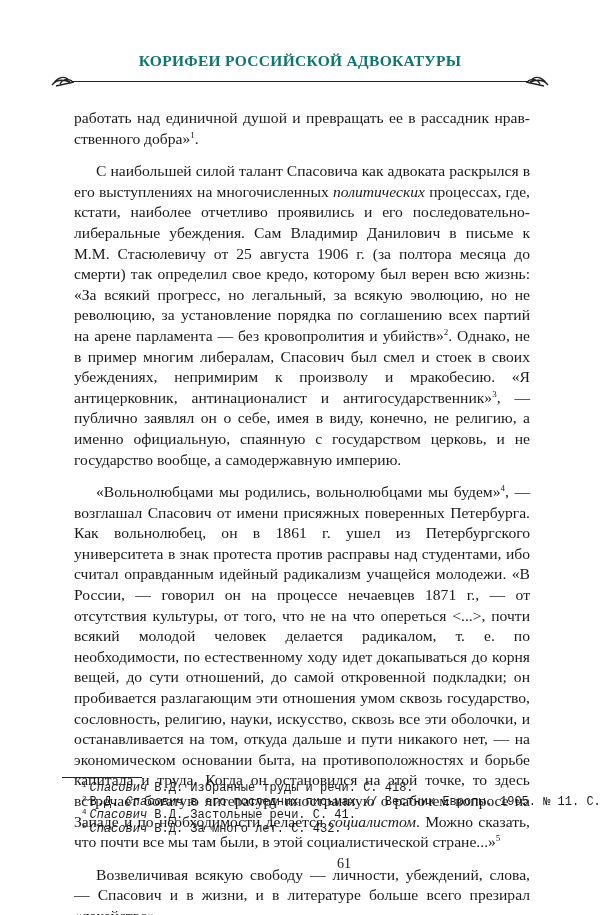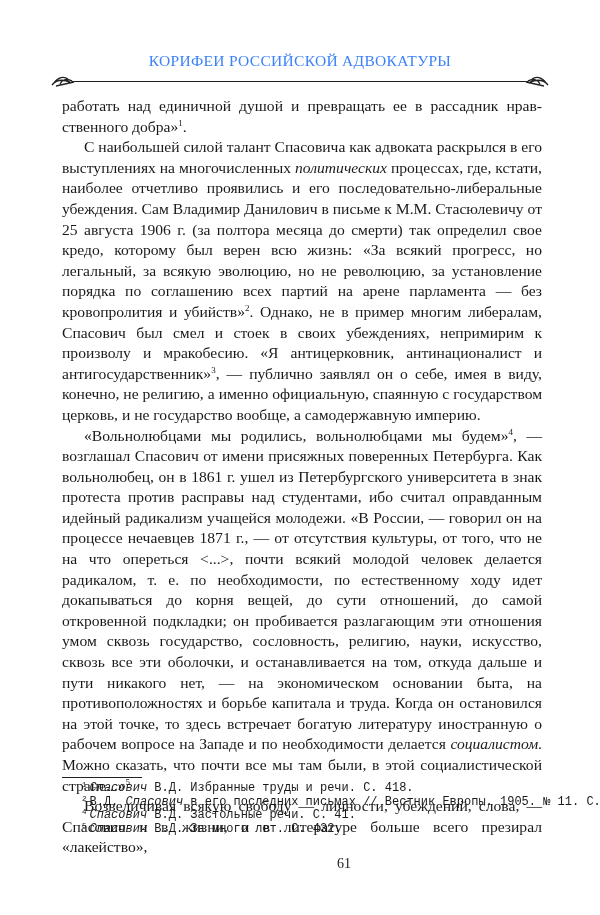--- a/index.html
+++ b/index.html
@@ -15,23 +15,23 @@
       font-family: "Liberation Serif", "DejaVu Serif", serif;
       color: #1a1a1a;
     }
     .running-head {
       position: absolute;
       top: 52px;
       left: 0;
       width: 600px;
       text-align: center;
       font-size: 15.5px;
-      font-weight: normal;
+      font-weight: bold;
       letter-spacing: 0.3px;
-      color: #3b82f6;
+      color: #0f766e;
     }
     .head-rule {
       position: absolute;
       top: 74px;
       left: 50px;
       width: 500px;
       height: 14px;
     }
     .head-rule .line {
       position: absolute;
@@ -48,21 +48,21 @@
       position: absolute;
       top: 96px;
       left: 62px;
       width: 480px;
       font-size: 15.6px;
       line-height: 20.6px;
       text-align: justify;
       hyphens: manual;
     }
     .body-text p {
-      margin: 0;
+      margin: 12px;
       text-indent: 0;
     }
     .body-text p.indent {
       text-indent: 22px;
     }
     .body-text p.cont {
       text-indent: 0;
     }
     .body-text sup {
       font-size: 9px;

